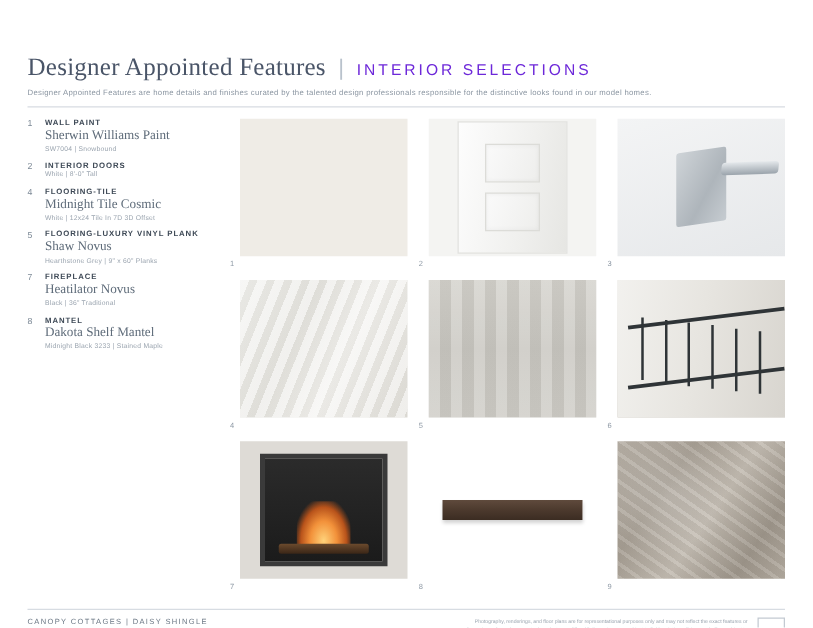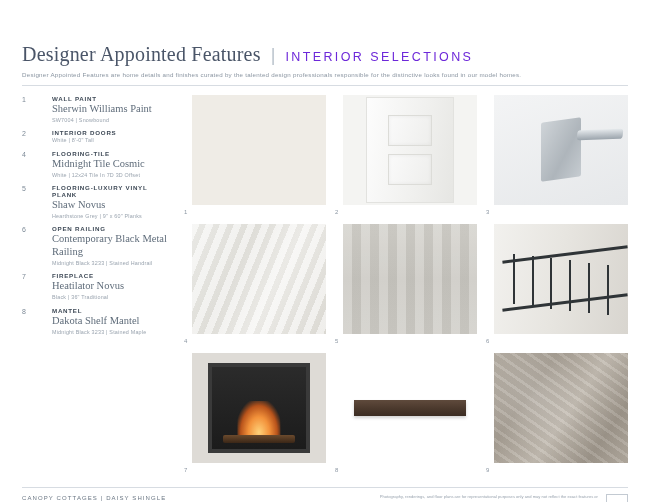--- a/index.html
+++ b/index.html
@@ -64,21 +64,21 @@
     gap: 10px;
   }
 
   
   .speclist {
     width: 152px;
     flex: 0 0 152px;
   }
   .spec {
     display: flex;
-    gap: 22px;
+    gap: 6px;
     margin-bottom: 6.5px;
   }
   .spec-num {
     font-size: 7px;
     color: #7d8a97;
     width: 8px;
     flex: 0 0 8px;
     text-align: left;
     padding-top: 1px;
   }
@@ -328,28 +328,20 @@
 
       <div class="spec">
         <div class="spec-num">5</div>
         <div class="spec-body">
           <div class="spec-cat">FLOORING-LUXURY VINYL PLANK</div>
           <div class="spec-name">Shaw Novus</div>
           <div class="spec-desc">Hearthstone Grey | 9" x 60" Planks</div>
         </div>
       </div>
 
-      <div class="spec">
-        <div class="spec-num">6</div>
-        <div class="spec-body">
-          <div class="spec-cat">OPEN RAILING</div>
-          <div class="spec-name">Contemporary Black Metal Railing</div>
-          <div class="spec-desc">Midnight Black 3233 | Stained Handrail</div>
-        </div>
-      </div>
 
       <div class="spec">
         <div class="spec-num">7</div>
         <div class="spec-body">
           <div class="spec-cat">FIREPLACE</div>
           <div class="spec-name">Heatilator Novus</div>
           <div class="spec-desc">Black | 36" Traditional</div>
         </div>
       </div>
 

